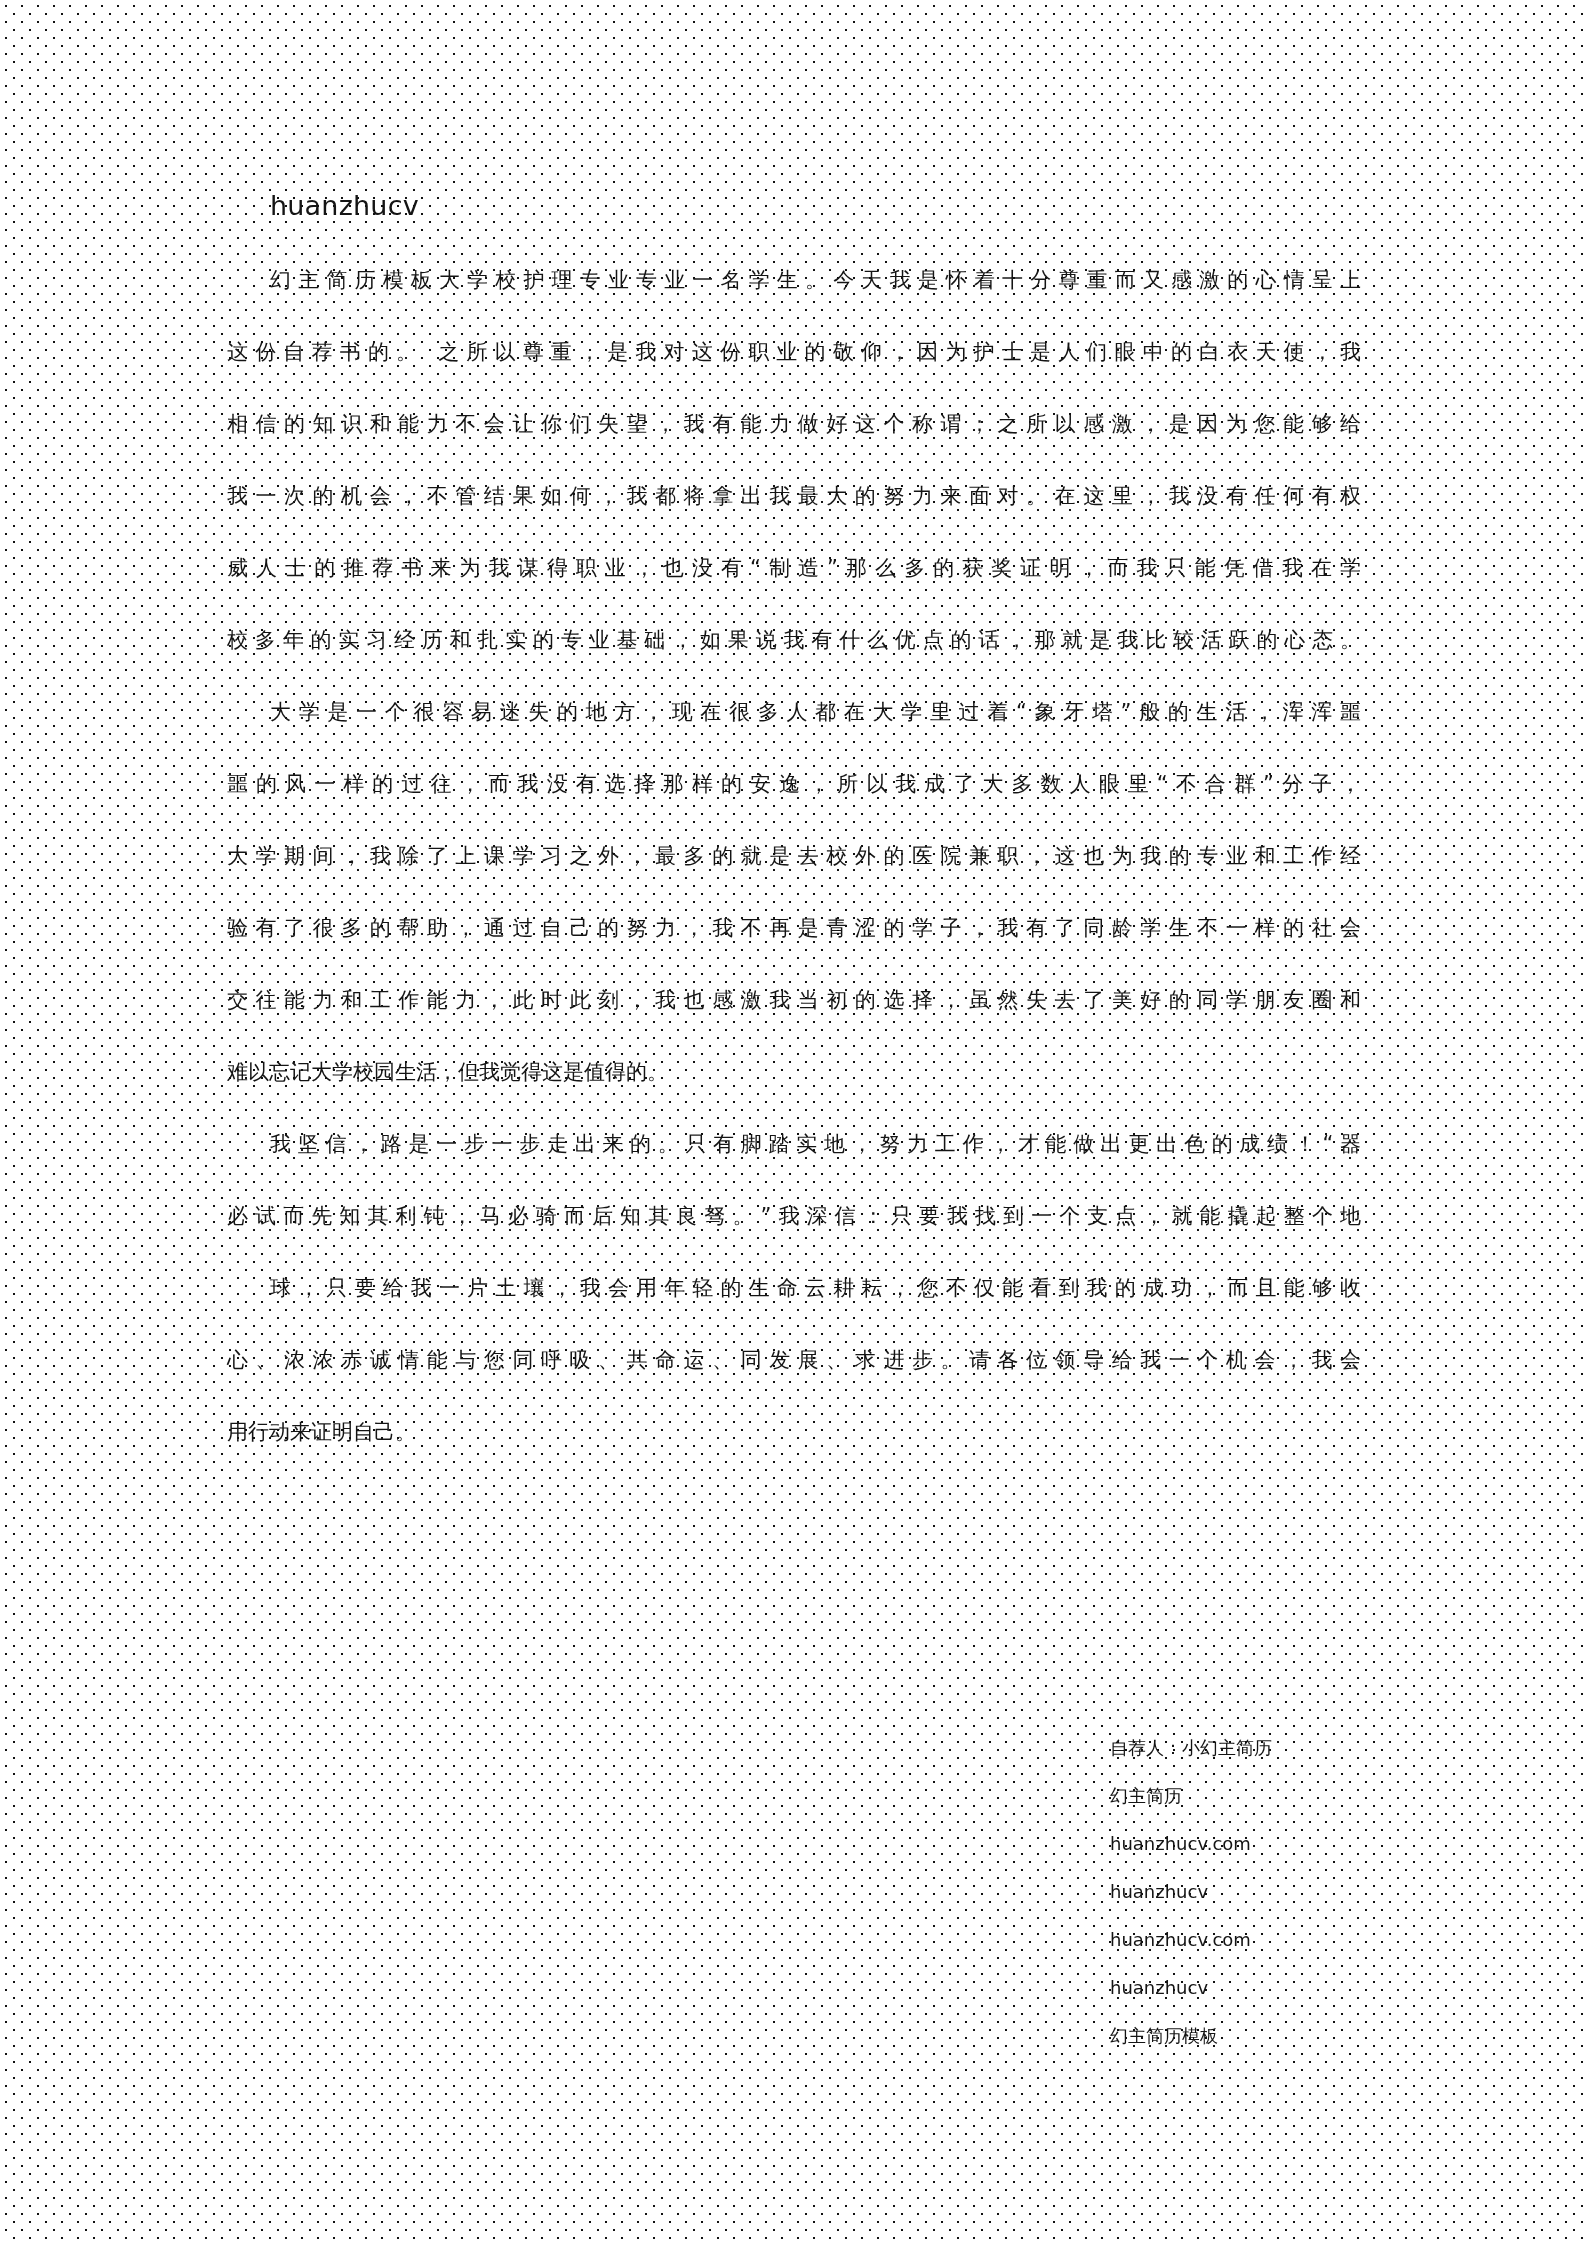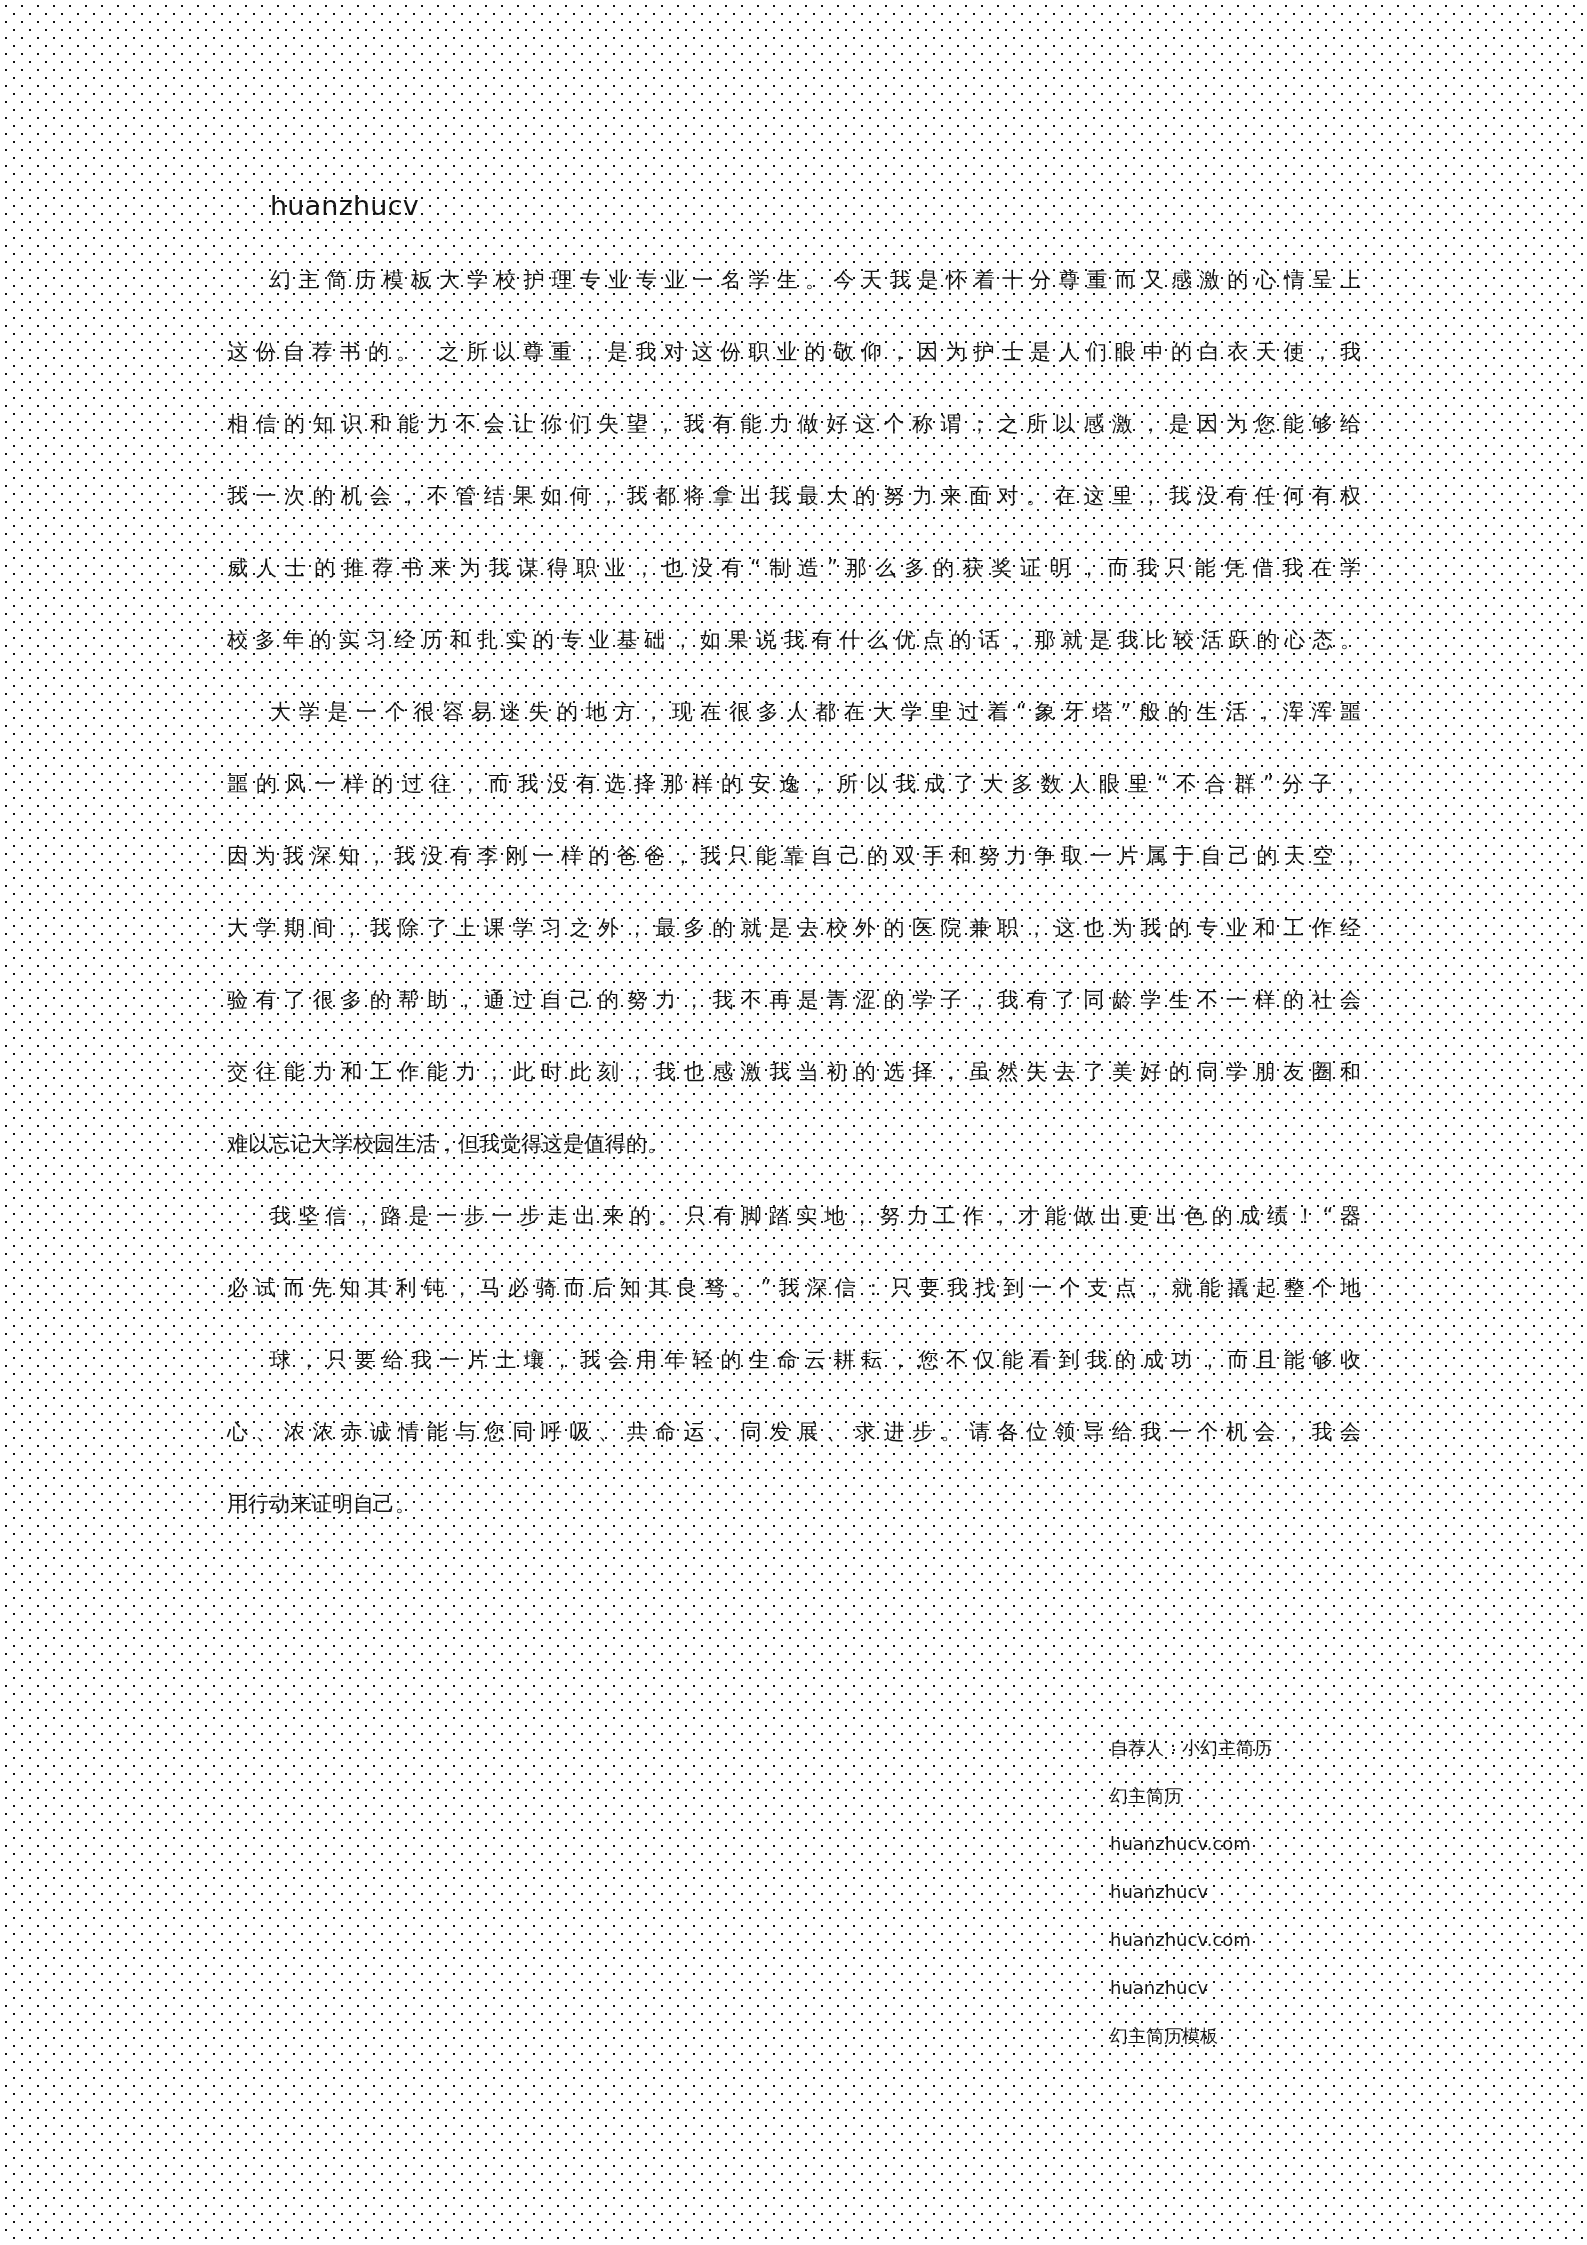--- a/index.html
+++ b/index.html
@@ -77,21 +77,20 @@
 
   <div class="body-text">
     <div class="line indent">幻主简历模板大学校护理专业专业一名学生。今天我是怀着十分尊重而又感激的心情呈上</div>
     <div class="line">这份自荐书的。 之所以尊重，是我对这份职业的敬仰，因为护士是人们眼中的白衣天使，我</div>
     <div class="line">相信的知识和能力不会让你们失望，我有能力做好这个称谓；之所以感激，是因为您能够给</div>
     <div class="line">我一次的机会，不管结果如何，我都将拿出我最大的努力来面对。在这里，我没有任何有权</div>
     <div class="line">威人士的推荐书来为我谋得职业，也没有“制造”那么多的获奖证明，而我只能凭借我在学</div>
     <div class="line">校多年的实习经历和扎实的专业基础，如果说我有什么优点的话，那就是我比较活跃的心态。</div>
     <div class="line indent">大学是一个很容易迷失的地方，现在很多人都在大学里过着“象牙塔”般的生活，浑浑噩</div>
     <div class="line">噩的风一样的过往，而我没有选择那样的安逸，所以我成了大多数人眼里“不合群”分子，</div>
-    <div class="line">因为我深知，我没有李刚一样的爸爸，我只能靠自己的双手和努力争取一片属于自己的天空，</div>
     <div class="line">大学期间，我除了上课学习之外，最多的就是去校外的医院兼职，这也为我的专业和工作经</div>
     <div class="line">验有了很多的帮助，通过自己的努力，我不再是青涩的学子，我有了同龄学生不一样的社会</div>
     <div class="line">交往能力和工作能力，此时此刻，我也感激我当初的选择，虽然失去了美好的同学朋友圈和</div>
     <div class="line last">难以忘记大学校园生活，但我觉得这是值得的。</div>
     <div class="line indent">我坚信，路是一步一步走出来的。只有脚踏实地，努力工作，才能做出更出色的成绩！“器</div>
     <div class="line">必试而先知其利钝，马必骑而后知其良驽。”我深信：只要我找到一个支点，就能撬起整个地</div>
     <div class="line indent">球，只要给我一片土壤，我会用年轻的生命云耕耘，您不仅能看到我的成功，而且能够收</div>
     <div class="line">心、浓浓赤诚情能与您同呼吸、共命运、同发展、求进步。请各位领导给我一个机会，我会</div>
     <div class="line last">用行动来证明自己。</div>
   </div>

